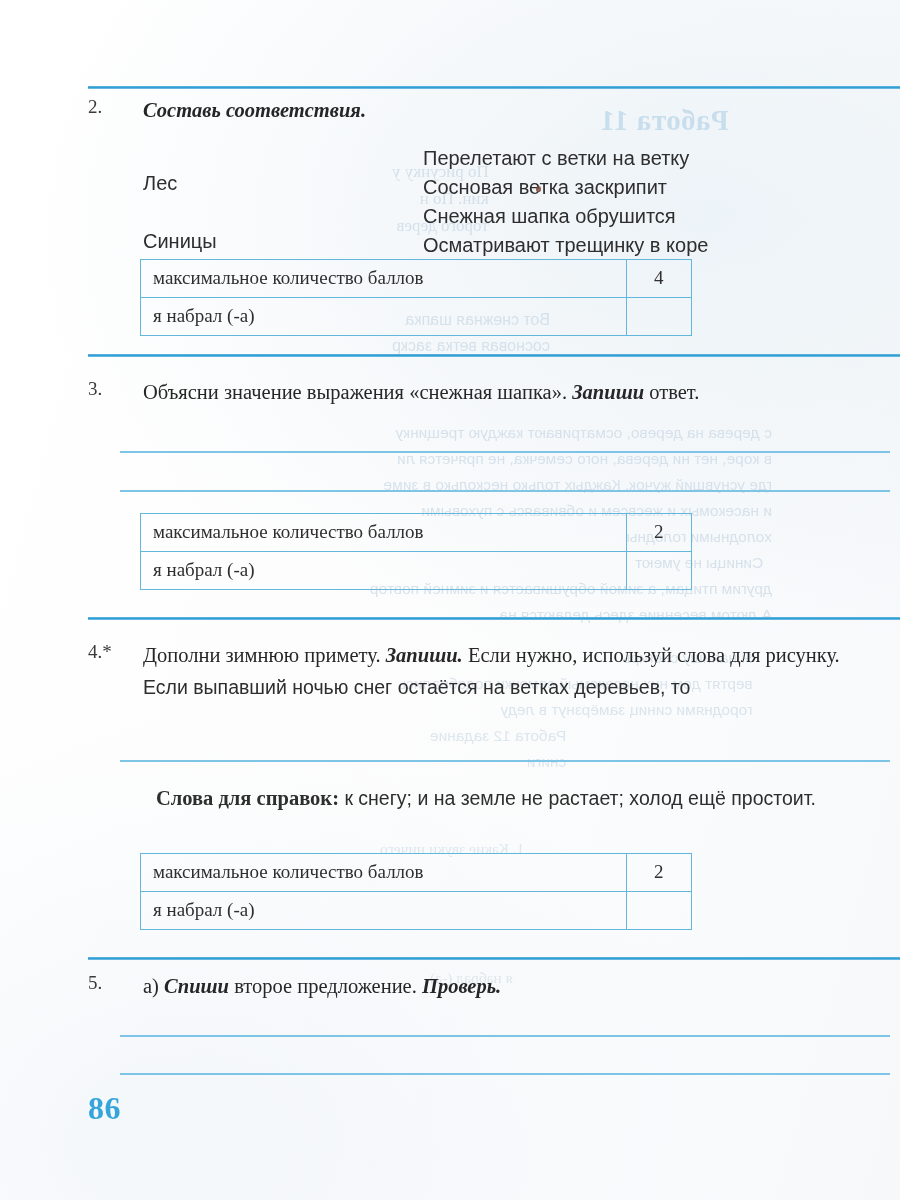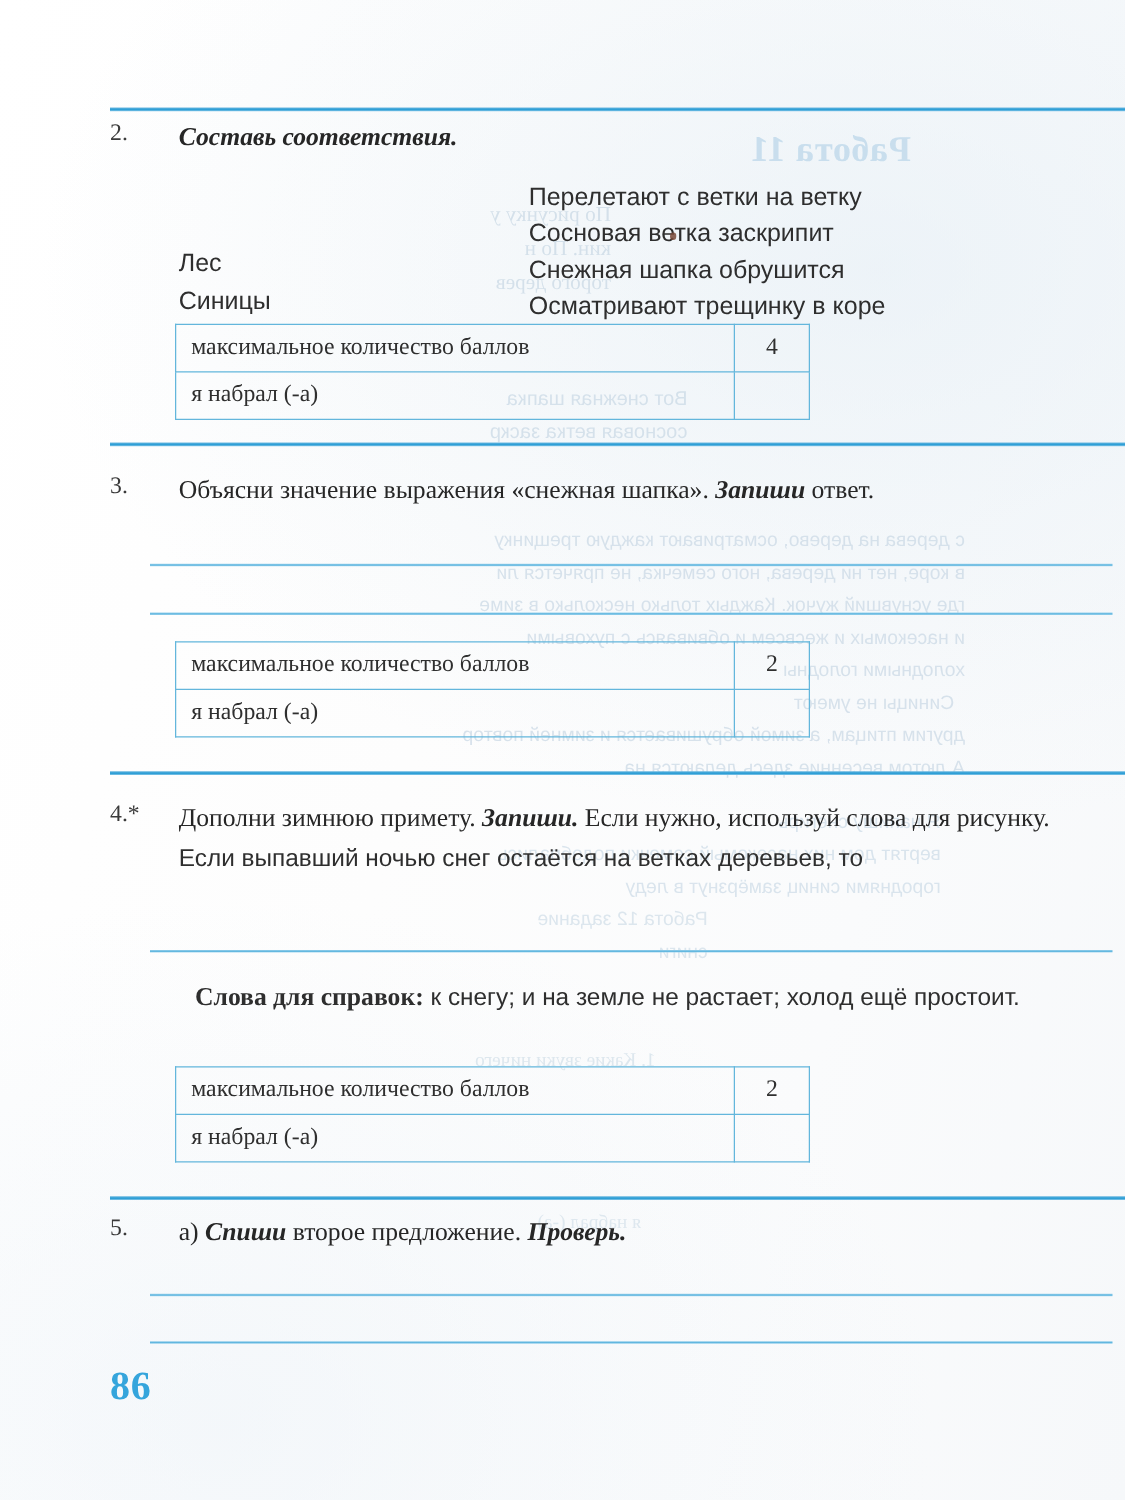--- a/index.html
+++ b/index.html
@@ -118,21 +118,21 @@
     position: relative;
     height: 110px;
   }
   .match-left {
     position: absolute;
     left: 0;
     font-family: "Liberation Sans", sans-serif;
     font-size: 20px;
     color: #2e2e2e;
   }
-  .match-left.i0 { top: 48px; margin-top: 28px; }
+  .match-left.i0 { top: 48px; }
   .match-left.i1 { top: 106px; }
   .match-right {
     position: absolute;
     left: 280px;
     top: 20px;
   }
   .match-right div {
     font-family: "Liberation Sans", sans-serif;
     font-size: 20px;
     line-height: 29px;
@@ -143,21 +143,21 @@
     position: absolute;
     width: 5px; height: 6px;
     border-radius: 55% 45% 50% 50%;
     background: #7a4a3a;
     opacity: .85;
   }
 
   
   .score-table {
     border-collapse: collapse;
-    width: 508px;
+    width: 552px;
     background: transparent;
   }
   .score-table td {
     border: 1px solid #63b6dc;
     font-family: "Liberation Serif", serif;
     font-size: 19px;
     color: #2f2f2f;
     padding: 7px 10px 8px 12px;
     height: 22px;
   }

